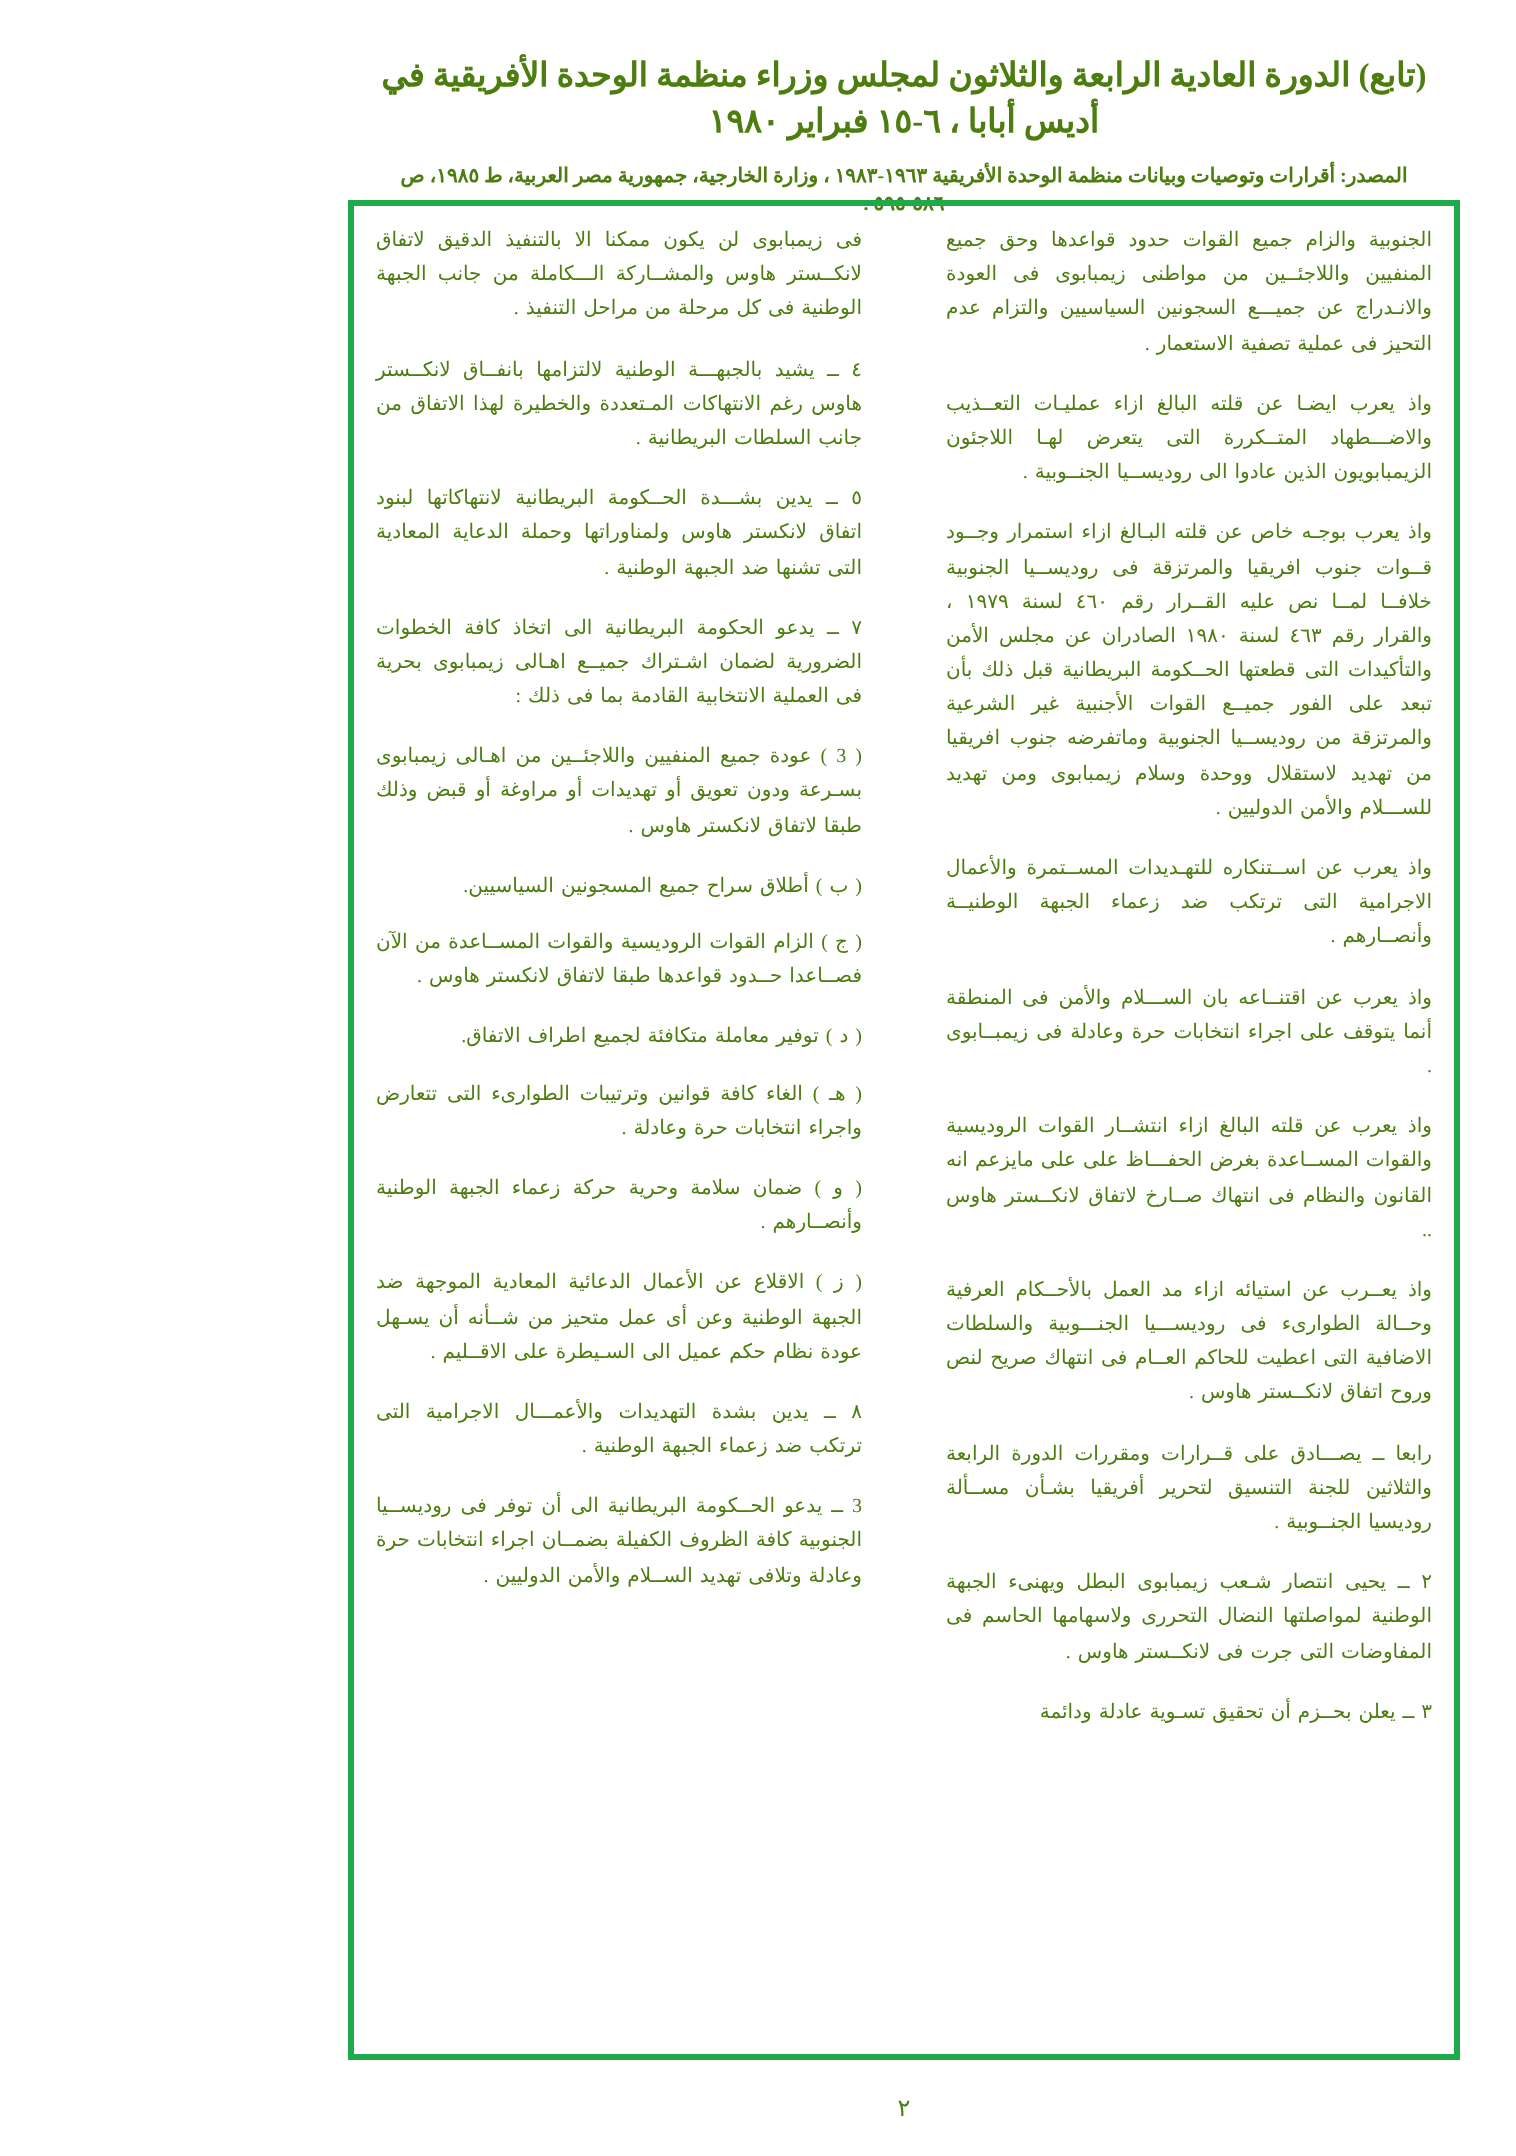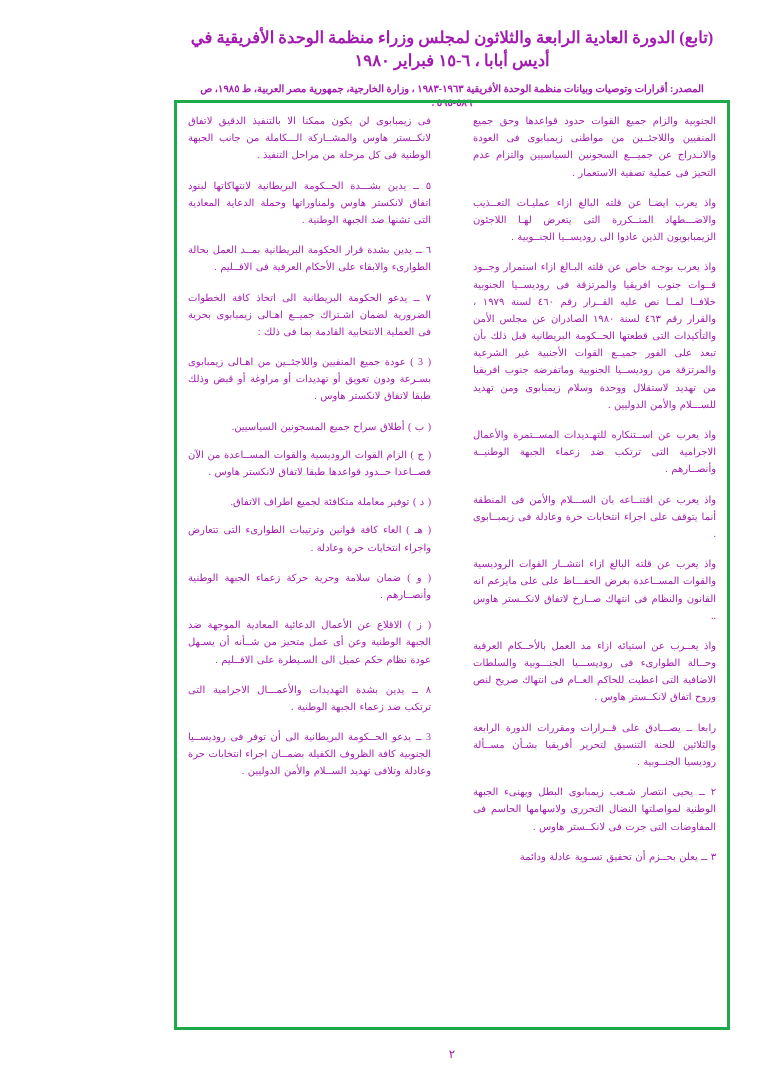--- a/index.html
+++ b/index.html
@@ -6,21 +6,21 @@
     margin: 0;
     padding: 0;
     background: #ffffff;
   }
   .page {
     position: relative;
     width: 612px;
     height: 1078px;
     background: #ffffff;
     font-family: "Liberation Serif", "DejaVu Serif", serif;
-    color: #a21caf;
+    color: #4d7c0f;
     overflow: hidden;
     box-sizing: border-box;
   }
   .header {
     padding: 26px 40px 0 40px;
     text-align: center;
   }
   .header-title {
     font-size: 16.5px;
     font-weight: bold;
@@ -103,22 +103,22 @@
       <p class="para">واذ يعرب عن اقتنــاعه بان الســـلام والأمن فى المنطقة أنما يتوقف على اجراء انتخابات حرة وعادلة فى زيمبــابوى .</p>
       <p class="para">واذ يعرب عن قلته البالغ ازاء انتشــار القوات الروديسية والقوات المســاعدة بغرض الحفـــاظ على على مايزعم انه القانون والنظام فى انتهاك صــارخ لاتفاق لانكــستر هاوس ..</p>
       <p class="para">واذ يعــرب عن استيائه ازاء مد العمل بالأحــكام العرفية وحــالة الطوارىء فى روديســـيا الجنـــوبية والسلطات الاضافية التى اعطيت للحاكم العــام فى انتهاك صريح لنص وروح اتفاق لانكــستر هاوس .</p>
       <p class="para">رابعا ــ يصـــادق على قــرارات ومقررات الدورة الرابعة والثلاثين للجنة التنسيق لتحرير أفريقيا بشـأن مســألة روديسيا الجنــوبية .</p>
       <p class="para">٢ ــ يحيى انتصار شـعب زيمبابوى البطل ويهنىء الجبهة الوطنية لمواصلتها النضال التحررى ولاسهامها الحاسم فى المفاوضات التى جرت فى لانكــستر هاوس .</p>
       <p class="para">٣ ــ يعلن بحــزم أن تحقيق تسـوية عادلة ودائمة</p>
     </div>
 
     <div class="col">
       <p class="para">فى زيمبابوى لن يكون ممكنا الا بالتنفيذ الدقيق لاتفاق لانكــستر هاوس والمشــاركة الـــكاملة من جانب الجبهة الوطنية فى كل مرحلة من مراحل التنفيذ .</p>
+      <p class="para">٤ ــ يشيد بالجبهـــة الوطنية لالتزامها بانفــاق لانكــستر هاوس رغم الانتهاكات المـتعددة والخطيرة لهذا الاتفاق من جانب السلطات البريطانية .</p>
       <p class="para">٥ ــ يدين بشـــدة الحــكومة البريطانية لانتهاكاتها لبنود اتفاق لانكستر هاوس ولمناوراتها وحملة الدعاية المعادية التى تشنها ضد الجبهة الوطنية .</p>
-      <p class="para">٦ ــ يدين بشدة قرار الحكومة البريطانية بمــد العمل بحالة الطوارىء والابقاء على الأحكام العرفية فى الاقــليم .</p>
       <p class="para">٧ ــ يدعو الحكومة البريطانية الى اتخاذ كافة الخطوات الضرورية لضمان اشـتراك جميــع اهـالى زيمبابوى بحرية فى العملية الانتخابية القادمة بما فى ذلك :</p>
       <p class="para">( 3 ) عودة جميع المنفيين واللاجئــين من اهـالى زيمبابوى بسـرعة ودون تعويق أو تهديدات أو مراوغة أو قبض وذلك طبقا لاتفاق لانكستر هاوس .</p>
       <p class="para tight">( ب ) أطلاق سراح جميع المسجونين السياسيين.</p>
       <p class="para">( ج ) الزام القوات الروديسية والقوات المســاعدة من الآن فصــاعدا حــدود قواعدها طبقا لاتفاق لانكستر هاوس .</p>
       <p class="para tight">( د ) توفير معاملة متكافئة لجميع اطراف الاتفاق.</p>
       <p class="para">( هـ ) الغاء كافة قوانين وترتيبات الطوارىء التى تتعارض واجراء انتخابات حرة وعادلة .</p>
       <p class="para">( و ) ضمان سلامة وحرية حركة زعماء الجبهة الوطنية وأنصــارهم .</p>
       <p class="para">( ز ) الاقلاع عن الأعمال الدعائية المعادية الموجهة ضد الجبهة الوطنية وعن أى عمل متحيز من شــأنه أن يسـهل عودة نظام حكم عميل الى السـيطرة على الاقــليم .</p>
       <p class="para">٨ ــ يدين بشدة التهديدات والأعمـــال الاجرامية التى ترتكب ضد زعماء الجبهة الوطنية .</p>
       <p class="para">3 ــ يدعو الحــكومة البريطانية الى أن توفر فى روديســيا الجنوبية كافة الظروف الكفيلة بضمــان اجراء انتخابات حرة وعادلة وتلافى تهديد الســلام والأمن الدوليين .</p>

